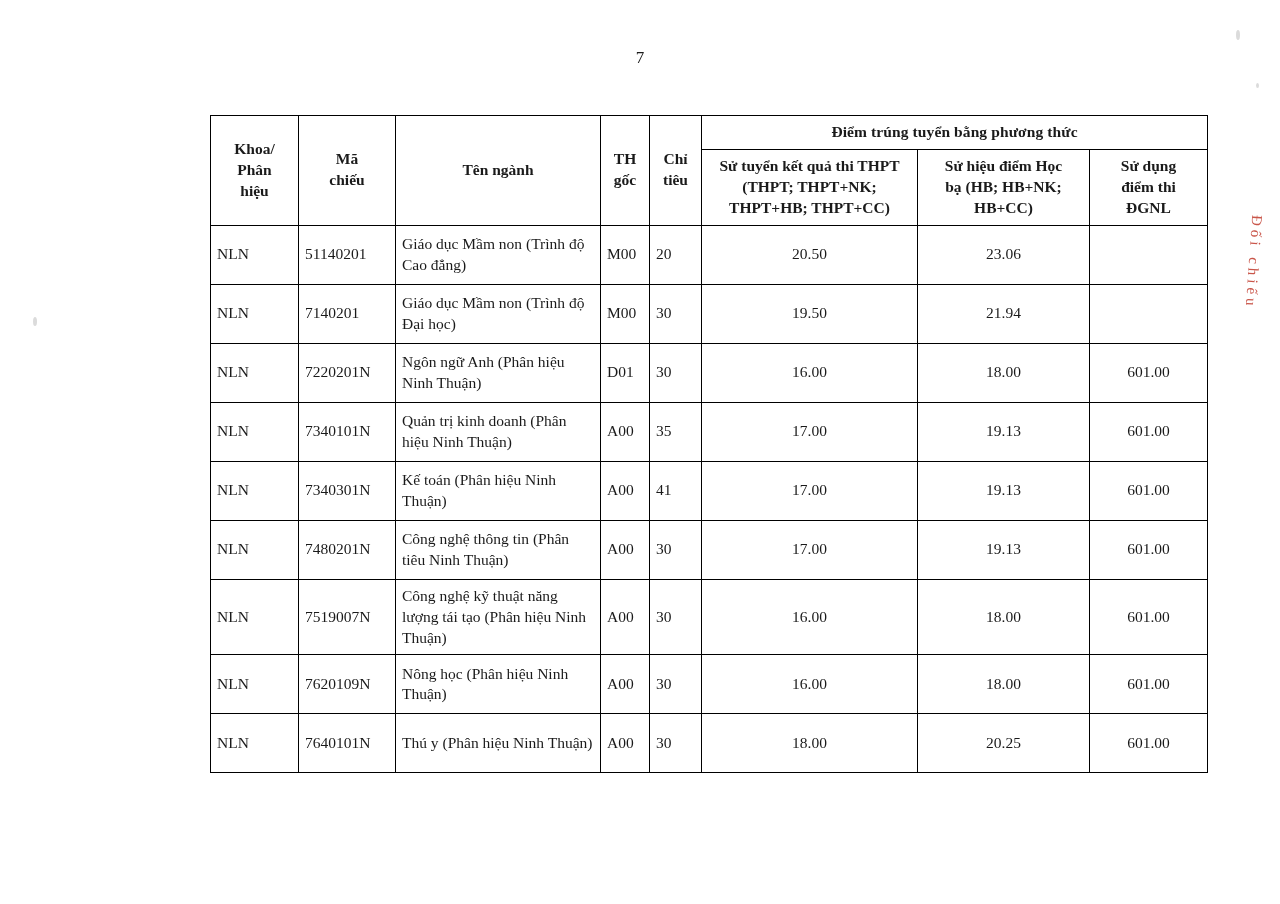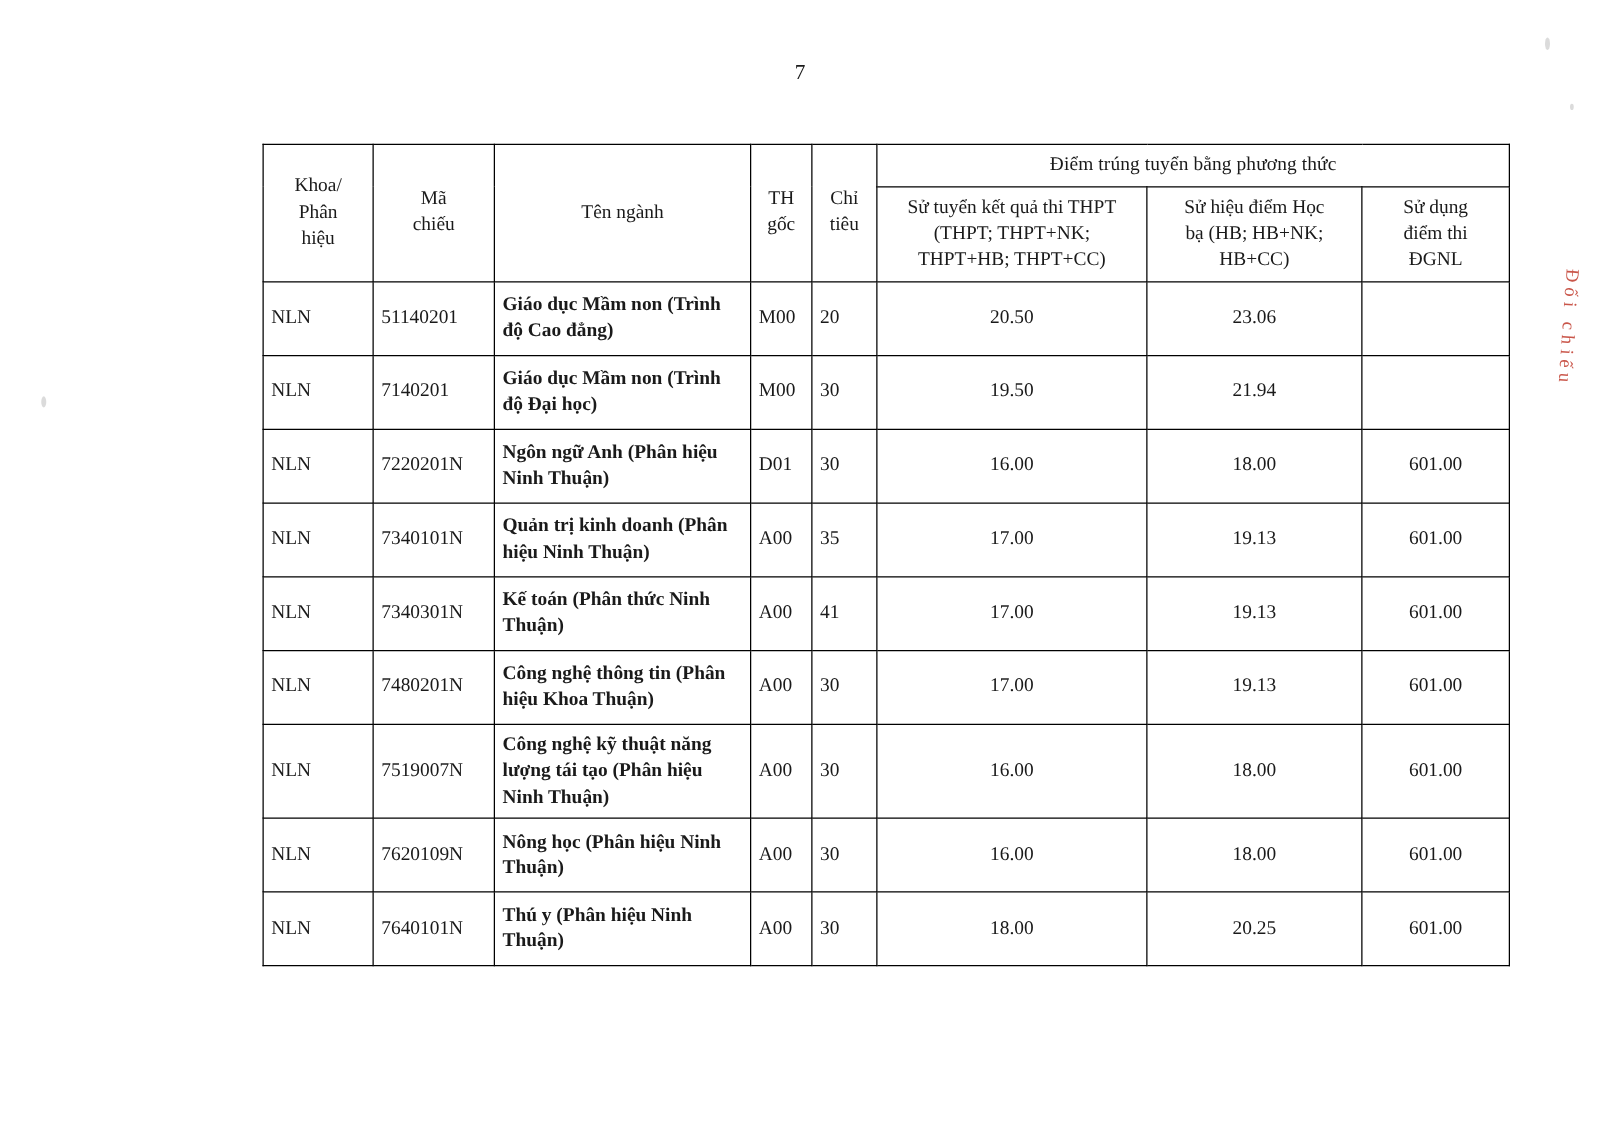--- a/index.html
+++ b/index.html
@@ -49,21 +49,21 @@
   table.score-table th {
     border: 1.3px solid #000000;
     padding: 6px 6px;
     vertical-align: middle;
     font-size: 15.5px;
     font-family: "Liberation Serif", serif;
     line-height: 1.35;
   }
 
   table.score-table th {
-    font-weight: normal;
+    font-weight: bold;
     text-align: center;
   }
 
   .col-khoa   { width: 88px; }
   .col-ma     { width: 97px; }
   .col-ten    { width: 205px; }
   .col-th     { width: 49px; }
   .col-chi    { width: 52px; }
   .col-thpt   { width: 216px; }
   .col-hb     { width: 172px; }
@@ -90,21 +90,20 @@
     line-height: 1.4;
   }
 
   td.cell-center {
     text-align: left;
   }
 
   td.cell-left {
     text-align: left;
     padding-left: 9px;
-    font-weight: bold;
   }
 
   td.cell-num {
     text-align: center;
   }
 
   
   tr.data-row td {
     height: 46px;
   }
@@ -235,31 +234,31 @@
           <td class="cell-left">Quản trị kinh doanh (Phân hiệu Ninh Thuận)</td>
           <td class="cell-center">A00</td>
           <td class="cell-center">35</td>
           <td class="cell-num">17.00</td>
           <td class="cell-num">19.13</td>
           <td class="cell-num">601.00</td>
         </tr>
         <tr class="data-row">
           <td class="cell-center">NLN</td>
           <td class="cell-center">7340301N</td>
-          <td class="cell-left">Kế toán (Phân thức Ninh Thuận)</td>
+          <td class="cell-left">Kế toán (Phân hiệu Ninh Thuận)</td>
           <td class="cell-center">A00</td>
           <td class="cell-center">41</td>
           <td class="cell-num">17.00</td>
           <td class="cell-num">19.13</td>
           <td class="cell-num">601.00</td>
         </tr>
         <tr class="data-row">
           <td class="cell-center">NLN</td>
           <td class="cell-center">7480201N</td>
-          <td class="cell-left">Công nghệ thông tin (Phân hiệu Khoa Thuận)</td>
+          <td class="cell-left">Công nghệ thông tin (Phân tiêu Ninh Thuận)</td>
           <td class="cell-center">A00</td>
           <td class="cell-center">30</td>
           <td class="cell-num">17.00</td>
           <td class="cell-num">19.13</td>
           <td class="cell-num">601.00</td>
         </tr>
         <tr class="data-row">
           <td class="cell-center">NLN</td>
           <td class="cell-center">7519007N</td>
           <td class="cell-left">Công nghệ kỹ thuật năng lượng tái tạo (Phân hiệu Ninh Thuận)</td>

